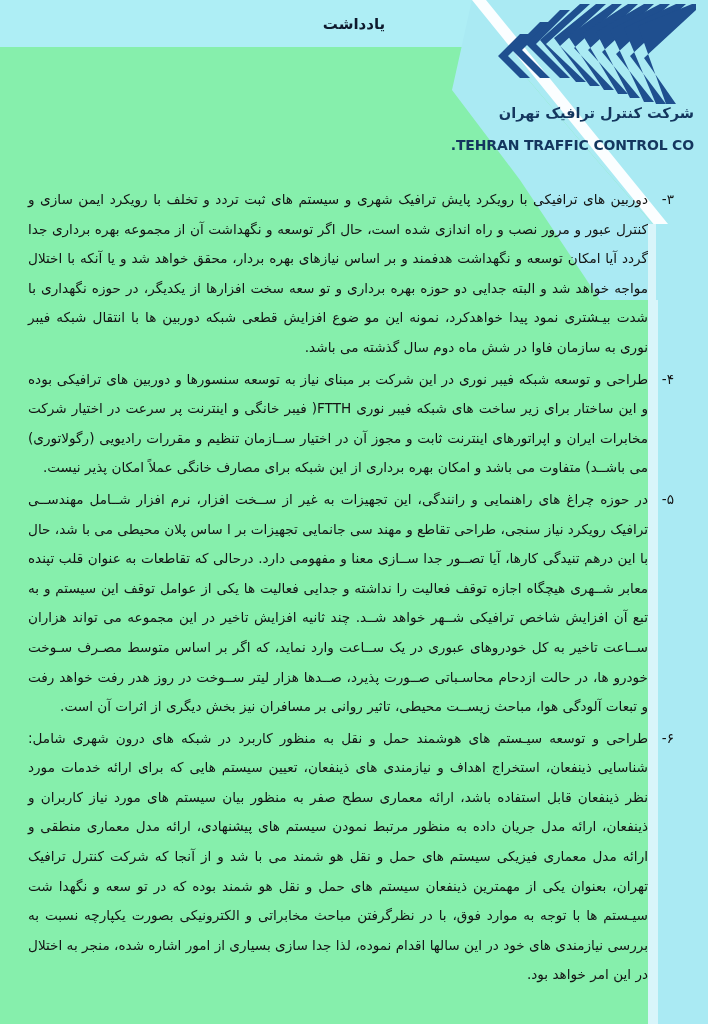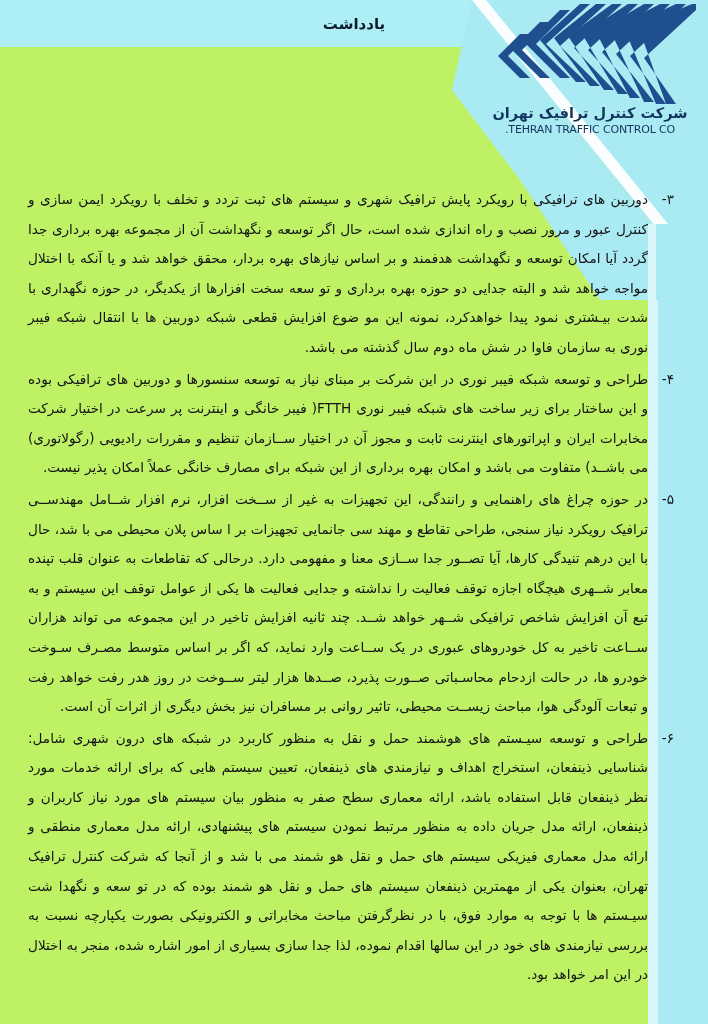--- a/index.html
+++ b/index.html
@@ -5,21 +5,21 @@
   html, body {
     margin: 0;
     padding: 0;
     background: #ffffff;
   }
   .page {
     position: relative;
     width: 708px;
     height: 1024px;
     overflow: hidden;
-    background: #bef264;
+    background: #86efac;
     font-family: "DejaVu Sans", "Liberation Sans", sans-serif;
   }
 
   
   .header-band {
     position: absolute;
     top: 0;
     left: 0;
     width: 708px;
     height: 47px;
@@ -66,38 +66,38 @@
     top: 0;
     right: 0;
     width: 206px;
     height: 100px;
   }
   .logo-wordmark {
     position: absolute;
     top: 100px;
     right: 2px;
     width: 208px;
-    text-align: center;
+    text-align: right;
   }
   .logo-fa {
     font-size: 14.5px;
     font-weight: bold;
     color: #14365e;
     line-height: 1.25;
     white-space: nowrap;
     letter-spacing: -0.2px;
   }
   .logo-en {
-    font-size: 11px;
-    font-weight: normal;
+    font-size: 14px;
+    font-weight: bold;
     color: #14365e;
     line-height: 1.25;
     white-space: nowrap;
     letter-spacing: -0.15px;
-    margin-top: 1px;
+    margin-top: 15px;
   }
 
   
   .body-area {
     position: absolute;
     top: 185px;
     right: 34px;
     left: 28px;
     z-index: 4;
   }

